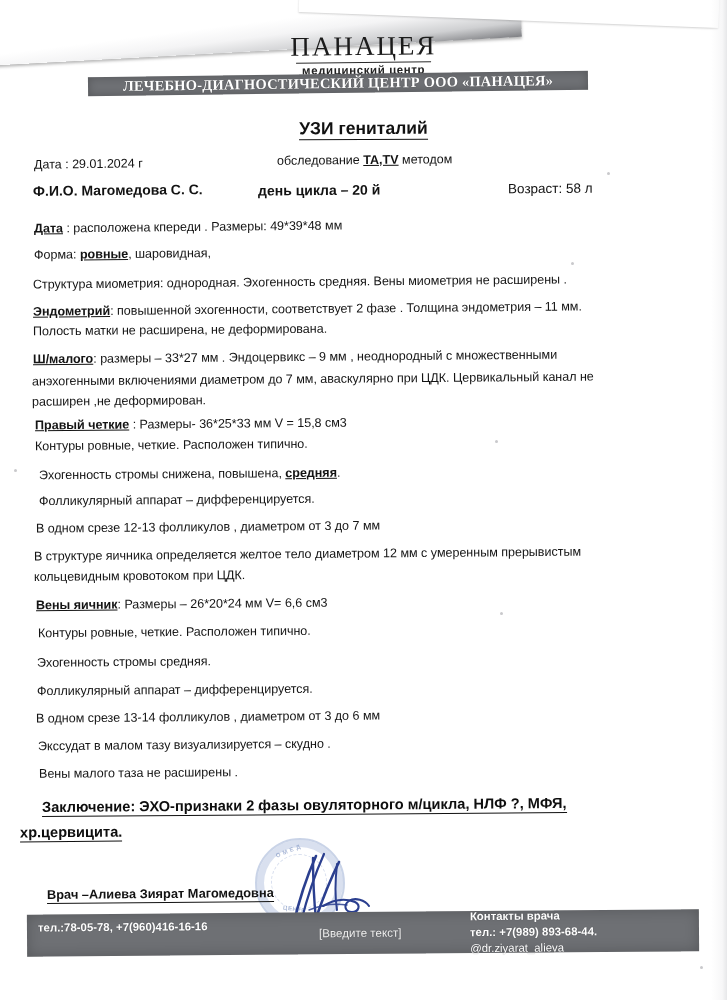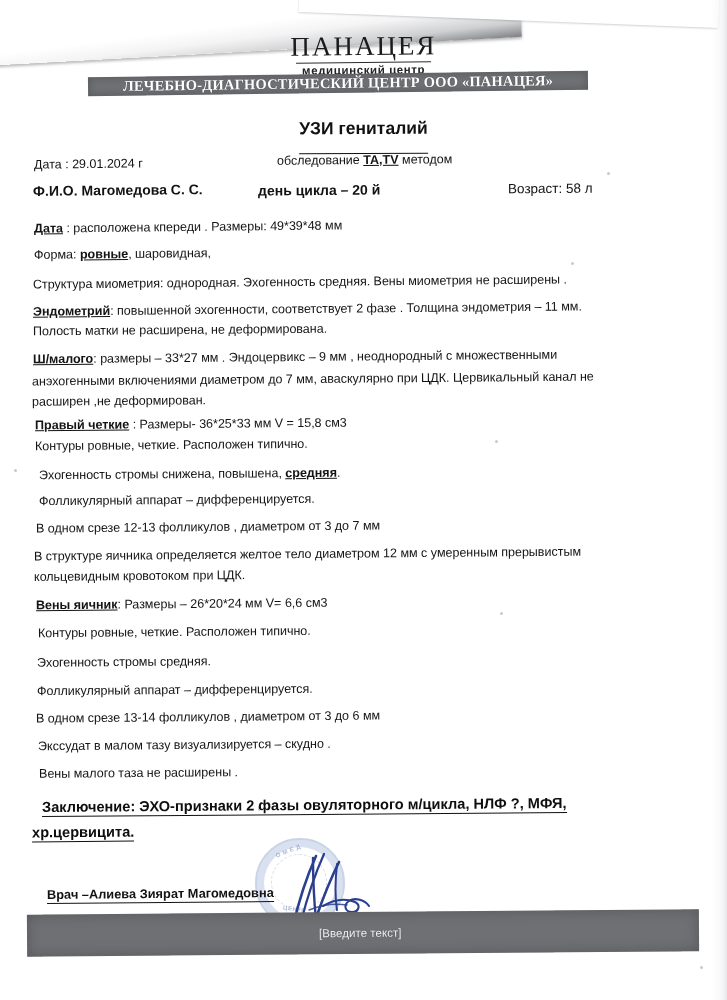--- a/index.html
+++ b/index.html
@@ -113,21 +113,21 @@
     left: 0;
     width: 727px;
     text-align: center;
     font-size: 17.5px;
     font-weight: bold;
     color: #111;
     transform: rotate(-0.3deg);
   }
   .doc-title span {
     border-bottom: 1.6px solid #111;
-    padding-bottom: 15px;
+    padding-bottom: 1px;
   }
 
   
   .meta-line {
     position: absolute;
     white-space: nowrap;
     color: #121212;
   }
   .m-date    { top: 157px; left: 34px;  font-size: 12.5px; transform: rotate(-0.7deg); }
   .m-method  { top: 153px; left: 277px; font-size: 12.5px; transform: rotate(-0.5deg); }
@@ -151,21 +151,21 @@
   .concl {
     position: absolute;
     color: #0e0e0e;
     font-size: 14.6px;
     font-weight: bold;
     white-space: nowrap;
     border-bottom: 1.7px solid #111;
     padding-bottom: 1px;
   }
   .concl-1 { top: 797px; left: 42px; transform: rotate(-0.45deg); }
-  .concl-2 { top: 824px; left: 32px; transform: rotate(-0.45deg); }
+  .concl-2 { top: 824px; left: 20px; transform: rotate(-0.45deg); }
 
   
   .doctor {
     position: absolute;
     top: 886px;
     left: 47px;
     font-size: 12.8px;
     font-weight: bold;
     color: #121212;
     white-space: nowrap;
@@ -334,17 +334,23 @@
       <path d="M54 16 C52 34, 52 50, 54 62" stroke-width="2.0"></path>
       <path d="M40 58 C50 52, 62 50, 72 54 C78 57, 76 64, 69 64 C62 64, 60 57, 66 53 C72 49, 82 52, 86 58" stroke-width="2.1"></path>
       <path d="M26 62 C38 57, 52 55, 64 57" stroke-width="1.5" opacity="0.85"></path>
     </g>
   </svg>
 
   <div class="doctor">Врач –Алиева Зиярат Магомедовна</div>
 
   <div class="footer">
     <div class="footer-left">
+      <div>тел.:78-05-78, +7(960)416-16-16</div>
     </div>
     <div class="footer-center">[Введите текст]</div>
+    <div class="footer-right">
+      <div>Контакты врача</div>
+      <div>тел.: +7(989) 893-68-44.</div>
+      <div class="insta">@dr.ziyarat_alieva</div>
+    </div>
   </div>
 
 </div>
 
 </body></html>

